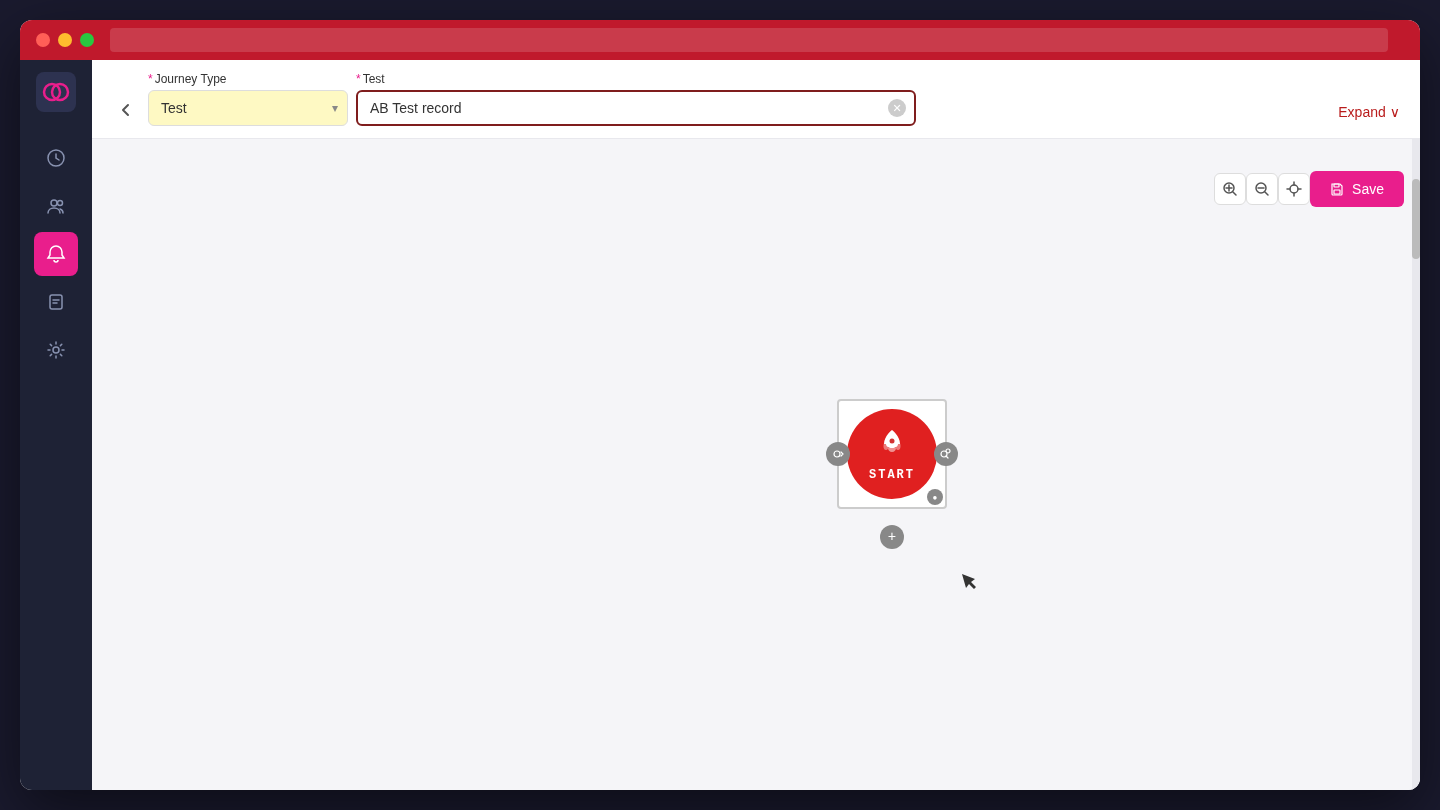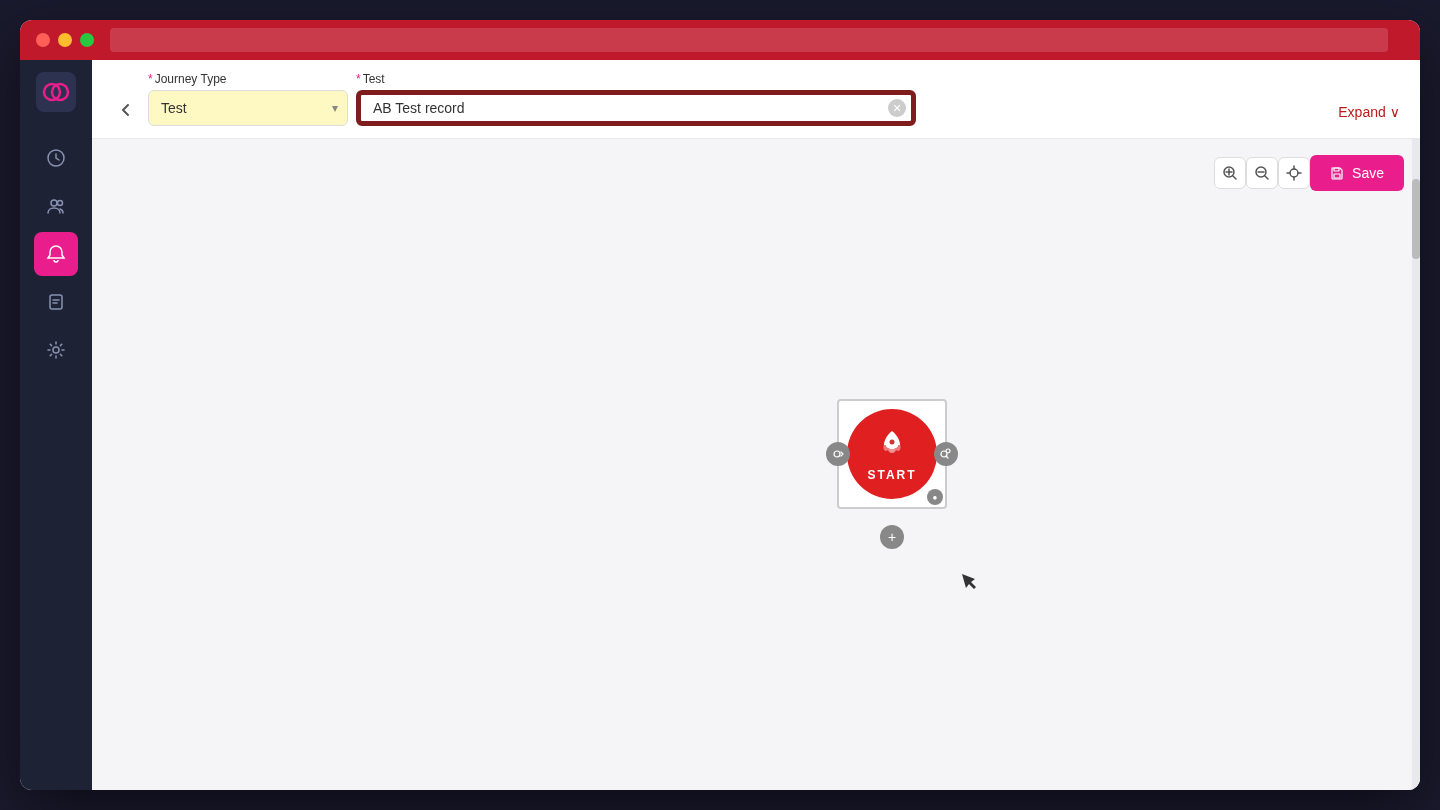--- a/index.html
+++ b/index.html
@@ -180,21 +180,21 @@
     }
 
     .name-input-wrapper {
       position: relative;
       width: 560px;
     }
 
     .name-input {
       width: 100%;
       height: 36px;
-      border: 5px solid #7f1d1d;
+      border: 2px solid #7f1d1d;
       border-radius: 6px;
       padding: 0 36px 0 12px;
       font-size: 14px;
       color: #333;
       background: #fff;
     }
 
     .name-input-clear {
       position: absolute;
       right: 10px;
@@ -228,21 +228,21 @@
 
     
     .canvas-area {
       flex: 1;
       position: relative;
       overflow: hidden;
     }
 
     .canvas-toolbar {
       position: absolute;
-      top: 16px;
+      top: 32px;
       right: 16px;
       display: flex;
       align-items: center;
       gap: 0;
     }
 
     .canvas-tool-btn {
       width: 32px;
       height: 32px;
       border-radius: 6px;
@@ -269,20 +269,21 @@
       display: flex;
       align-items: center;
       gap: 8px;
     }
 
     
     .start-node-container {
       position: absolute;
       left: 745px;
       top: 260px;
+      font-family: Liberation Mono, monospace;
     }
 
     .start-node-box {
       width: 110px;
       height: 110px;
       border: 2px solid #ccc;
       background: #fff;
       border-radius: 4px;
       display: flex;
       align-items: center;

